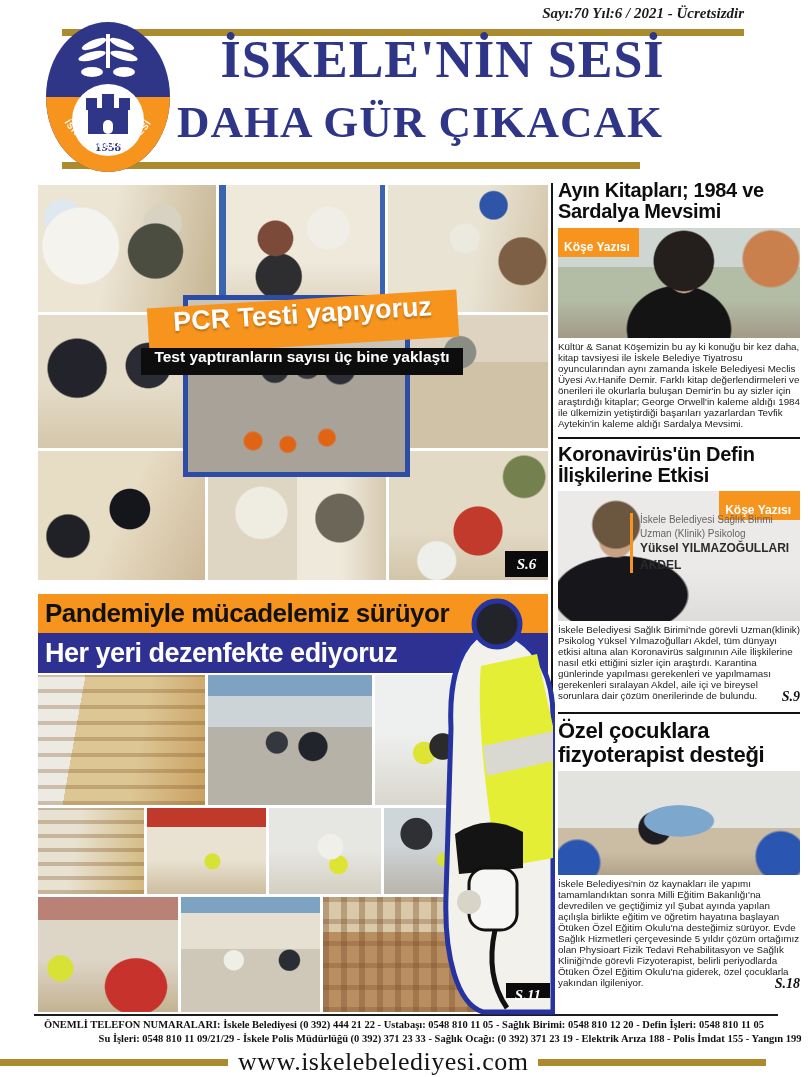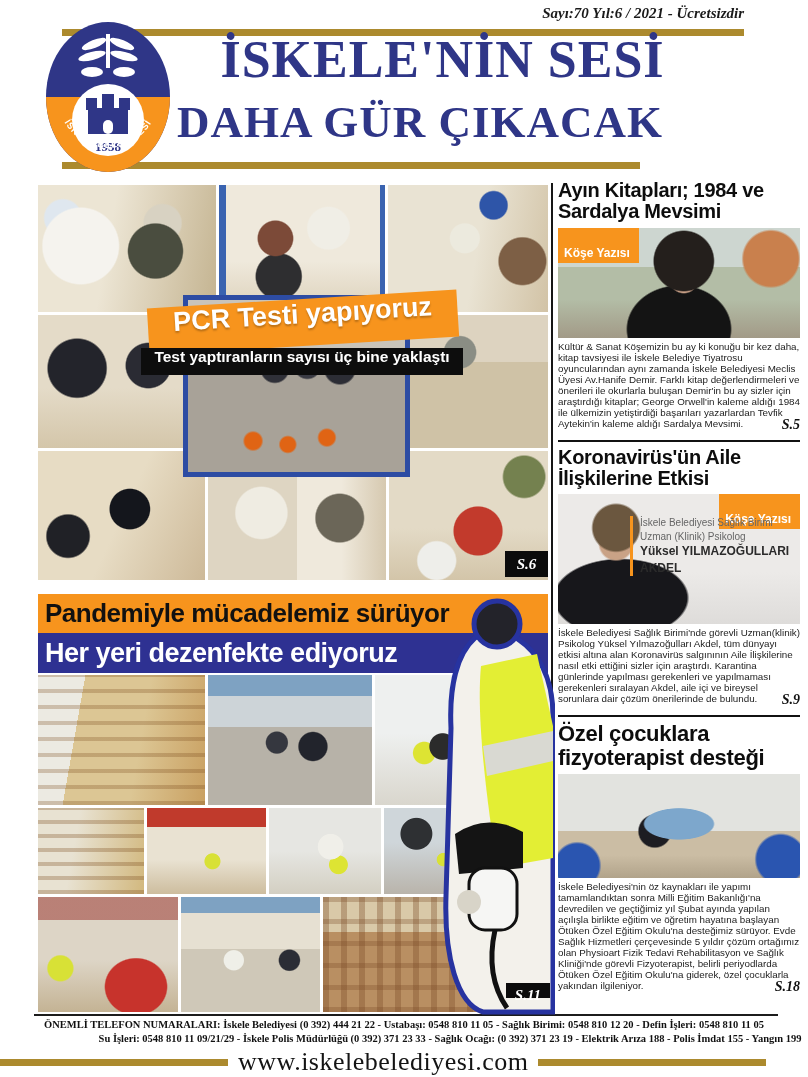--- a/index.html
+++ b/index.html
@@ -68,21 +68,21 @@
   #collage2{left:38px;top:673px;width:510px;height:339px;}
   #s11-badge{left:468px;top:310px;width:44px;height:15px;line-height:25px;}
   #cutout{left:425px;top:596px;width:130px;height:420px;z-index:6;}
 
   
   #divider-v{left:551px;top:183px;width:2px;height:831px;background:#161616;}
   #right-col{left:558px;top:180px;width:242px;}
   .a-title{font:700 20px "Liberation Sans",sans-serif;color:#0d0d0d;line-height:1.07;letter-spacing:-0.3px;}
   .a-photo{position:relative;width:242px;margin-top:5px;}
   .badge{position:absolute;background:#f7941d;color:#fff;font:700 12px "Liberation Sans",sans-serif;
-     padding:18px 9px 3px 6px;}
+     padding:12px 9px 3px 6px;}
   .a-body{font:400 9.8px "Liberation Sans",sans-serif;color:#1c1c1c;line-height:1.12;margin-top:4px;}
   .pageref{text-align:right;font:italic 700 14px "Liberation Serif",serif;color:#111;margin-top:-13px;}
   .rule{border:none;border-top:2px solid #111;margin:7px 0 5px;}
   #caption-block{position:absolute;left:72px;top:22px;border-left:3px solid #f7941d;padding-left:7px;
      font:400 10px "Liberation Sans",sans-serif;color:#666;line-height:1.35;}
   #caption-block .cap-bold{font-weight:700;color:#2b2b2b;font-size:12px;}
 
   
   #footer-rule{left:34px;top:1014px;width:744px;height:2px;background:#1c1c1c;}
   .foot-line{left:0;width:808px;text-align:center;font:700 10.5px "Liberation Serif",serif;color:#111;}
@@ -177,24 +177,23 @@
   </svg>
 
   <div class="abs" id="divider-v"></div>
   <div class="abs" id="right-col">
 
     <div class="a-title">Ayın Kitapları; 1984 ve Sardalya Mevsimi</div>
     <div class="a-photo pr-1" style="height:110px">
       <span class="badge" style="left:0;top:0">Köşe Yazısı</span>
     </div>
     <div class="a-body">Kültür &amp; Sanat Köşemizin bu ay ki konuğu bir kez daha, kitap tavsiyesi ile İskele Belediye Tiyatrosu oyuncularından aynı zamanda İskele Belediyesi Meclis Üyesi Av.Hanife Demir. Farklı kitap değerlendirmeleri ve önerileri ile okurlarla buluşan Demir'in bu ay sizler için araştırdığı kitaplar; George Orwell'in kaleme aldığı 1984 ile ülkemizin yetiştirdiği başarıları yazarlardan Tevfik Aytekin'in kaleme aldığı Sardalya Mevsimi.</div>
-    <div class="pageref">S.5</div>
     <hr class="rule">
 
-    <div class="a-title">Koronavirüs'ün Aile İlişkilerine Etkisi</div>
+    <div class="a-title">Koronavirüs'ün Defin İlişkilerine Etkisi</div>
     <div class="a-photo pr-2" style="height:130px">
       <span class="badge" style="right:0;top:0">Köşe Yazısı</span>
       <div id="caption-block">
         <div>İskele Belediyesi Sağlık Birimi</div>
         <div>Uzman (Klinik) Psikolog</div>
         <div class="cap-bold">Yüksel YILMAZOĞULLARI AKDEL</div>
       </div>
     </div>
     <div class="a-body">İskele Belediyesi Sağlık Birimi'nde görevli Uzman(klinik) Psikolog Yüksel Yılmazoğulları Akdel, tüm dünyayı etkisi altına alan Koronavirüs salgınının Aile İlişkilerine nasıl etki ettiğini sizler için araştırdı. Karantina günlerinde yapılması gerekenleri ve yapılmaması gerekenleri sıralayan Akdel, aile içi ve bireysel sorunlara dair çözüm önerilerinde de bulundu.</div>
     <div class="pageref">S.9</div>

